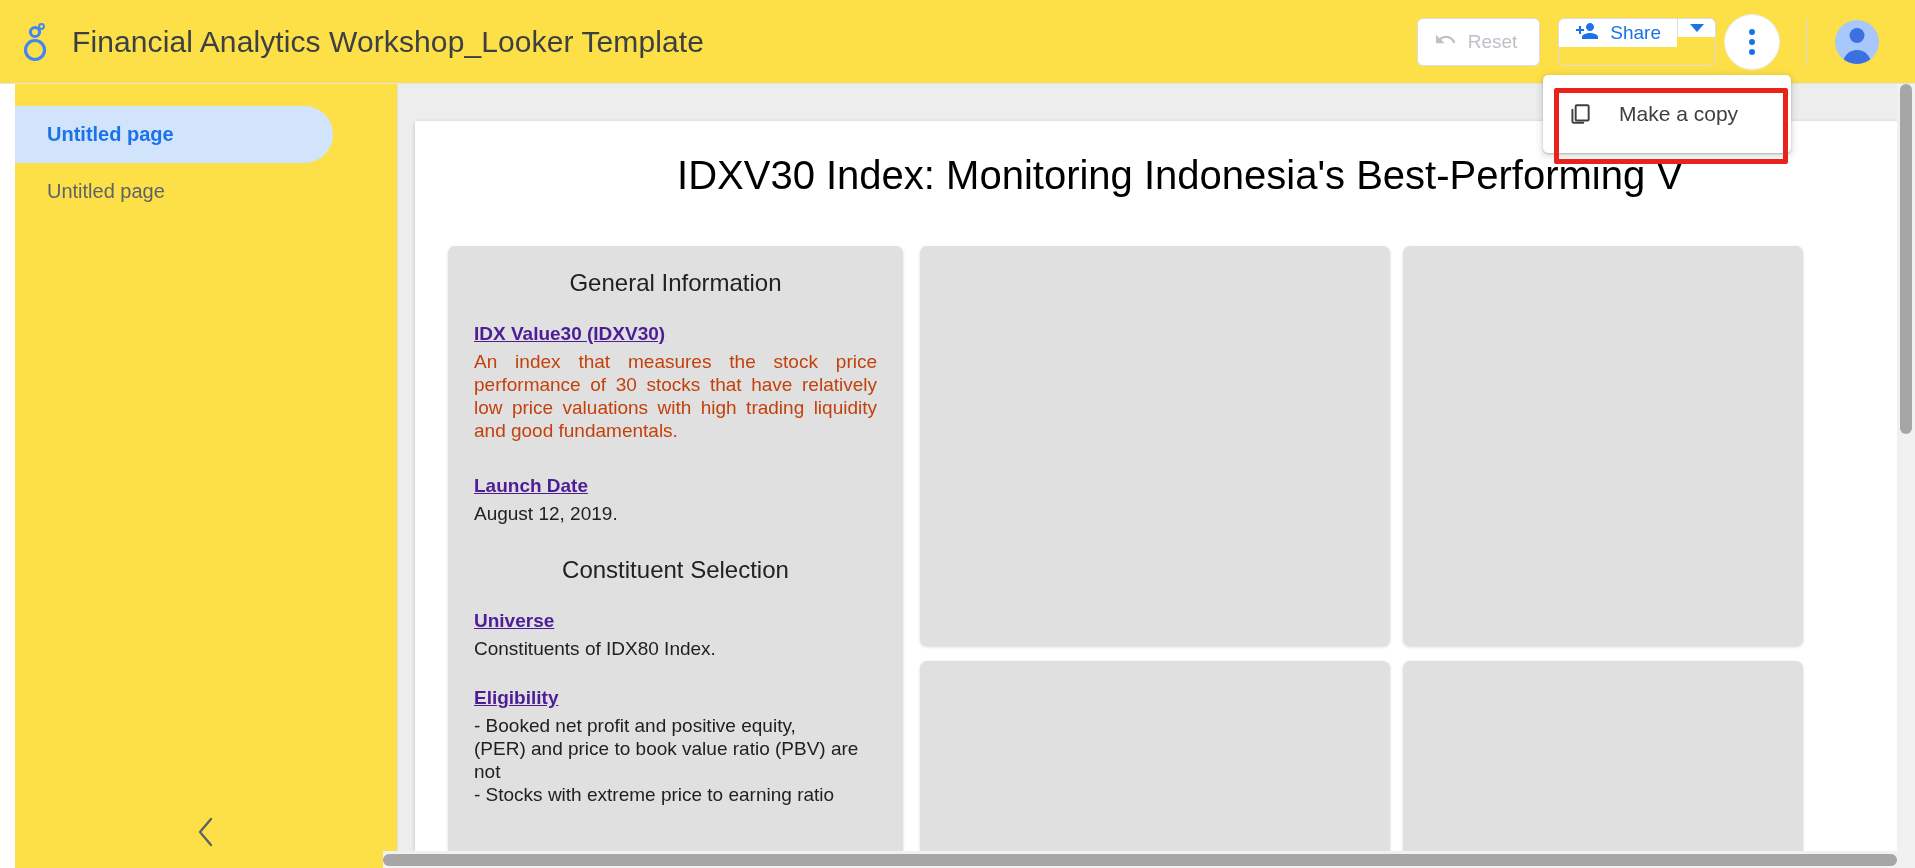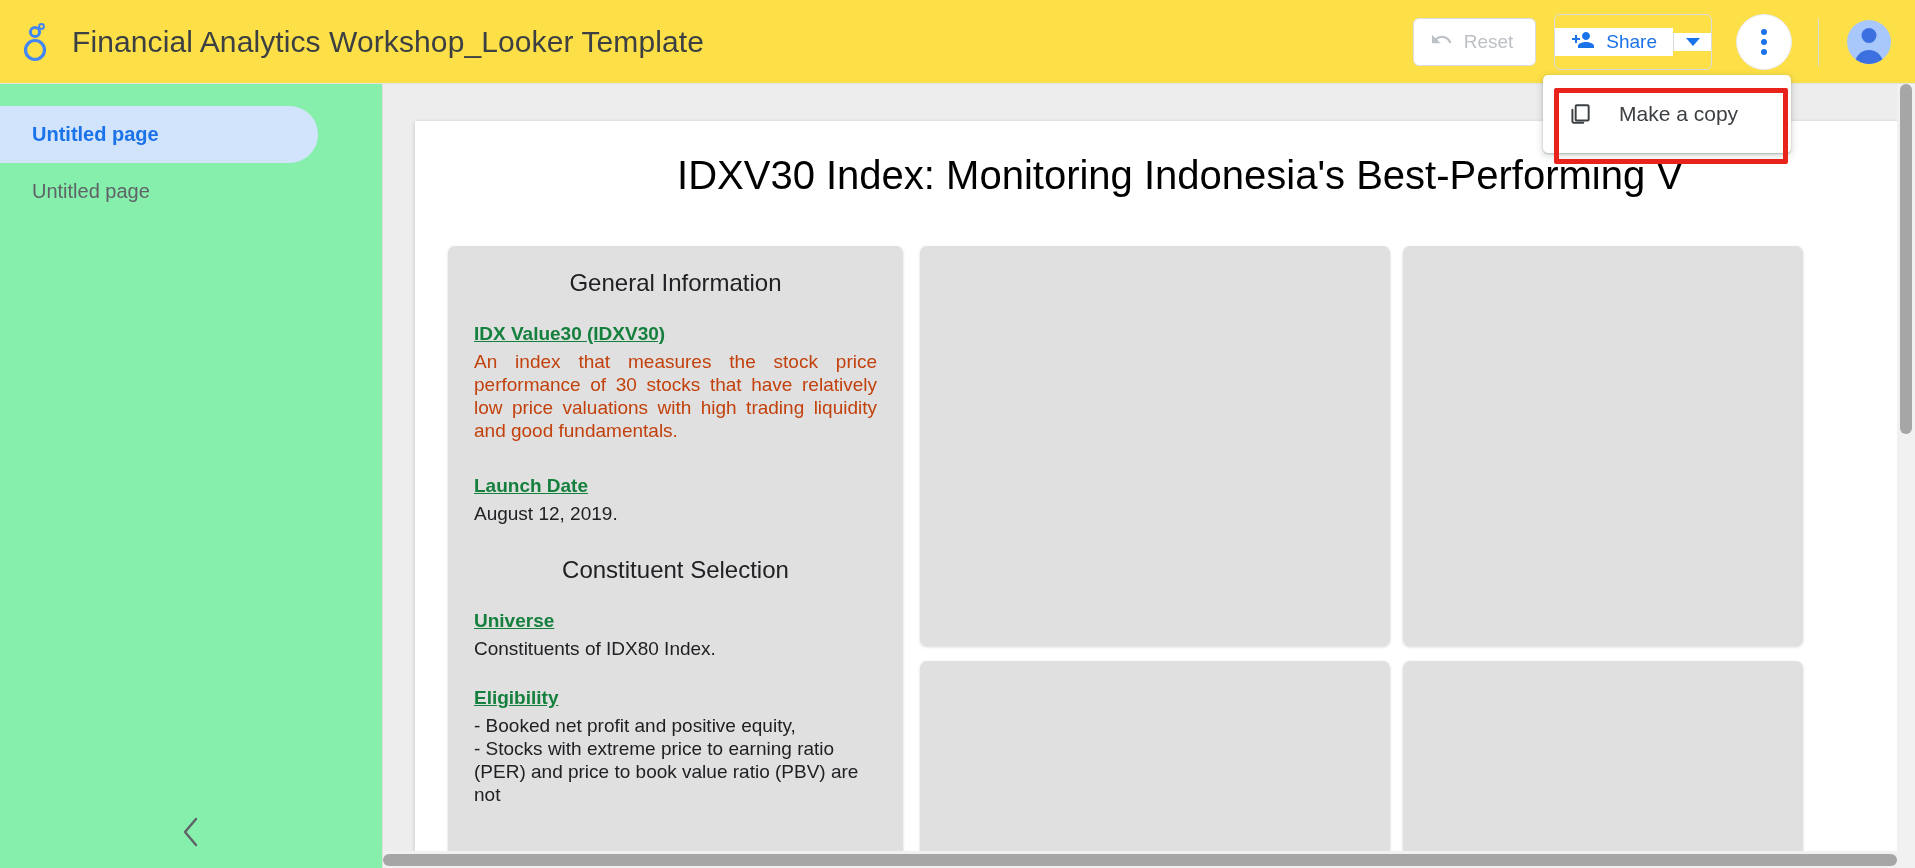--- a/index.html
+++ b/index.html
@@ -45,21 +45,21 @@
     font-weight: 400;
     letter-spacing: 0.1px;
     white-space: nowrap;
     line-height: 36px;
   }
   #header-right {
     margin-left: auto;
     display: flex;
     align-items: center;
     height: 100%;
-    padding-right: 24px;
+    padding-right: 36px;
     gap: 0;
   }
 
   .hdr-btn {
     height: 48px;
     border: 1px solid #dadce0;
     border-radius: 6px;
     background: #fff;
     display: flex;
     align-items: center;
@@ -72,26 +72,26 @@
     gap: 11px;
     color: #bdc1c6;
     font-size: 19px;
     margin-right: 18px;
     cursor: default;
   }
   #reset-label { color: #bdc1c6; font-size: 19px; }
 
   #share-group {
     display: flex;
-    align-items: center;
-    height: 56px;
+    align-items: flex-start;
+    height: 48px;
     border: 1px solid #dadce0;
     border-radius: 6px;
     overflow: hidden;
-    margin-right: 24px;
+    margin-right: 8px;
   }
   #share-button {
     display: flex;
     align-items: center;
     gap: 11px;
     padding: 0 16px 0 16px;
     background: #fff;
     cursor: pointer;
     border: none;
   }
@@ -156,24 +156,24 @@
     bottom: -6px; left: 50%;
     transform: translateX(-50%);
     width: 28px; height: 20px;
     border-radius: 14px 14px 0 0;
     background: #3c6fe0;
   }
 
   
   #sidebar {
     position: absolute;
-    top: 84px; left: 0;
+    top: 84px; left: 15px;
     width: 383px;
     height: 784px;
-    background: #86efac;
+    background: #fde047;
     border-right: 1px solid #e0e0e0;
     z-index: 20;
   }
   #page-list { padding-top: 22px; }
   .page-item {
     height: 57px;
     display: flex;
     align-items: center;
     padding-left: 32px;
     font-size: 20px;
@@ -253,21 +253,21 @@
     font-size: 24px;
     color: #202124;
     font-weight: 400;
     margin-bottom: 22px;
     line-height: 30px;
   }
   .sub-head {
     font-size: 19px;
     font-weight: bold;
     text-decoration: underline;
-    color: #15803d;
+    color: #4c1d95;
     line-height: 28px;
     margin-bottom: 2px;
   }
   .body-justify {
     font-size: 19px;
     color: #c2410c;
     text-align: justify;
     text-align-last: left;
     line-height: 23px;
   }
@@ -455,22 +455,22 @@
 
         <div class="panel-heading">Constituent Selection</div>
 
         <div class="sub-head">Universe</div>
         <div class="body-left">Constituents of IDX80 Index.</div>
 
         <div class="spacer-md"></div>
 
         <div class="sub-head">Eligibility</div>
         <div class="body-left">- Booked net profit and positive equity,</div>
+        <div class="body-left">(PER) and price to book value ratio (PBV) are not</div>
         <div class="body-left">- Stocks with extreme price to earning ratio</div>
-        <div class="body-left">(PER) and price to book value ratio (PBV) are not</div>
       </div>
 
       <div class="panel" id="chart-panel-1"></div>
       <div class="panel" id="chart-panel-2"></div>
       <div class="panel" id="chart-panel-3"></div>
       <div class="panel" id="chart-panel-4"></div>
 
     </div>
   </div>
 

